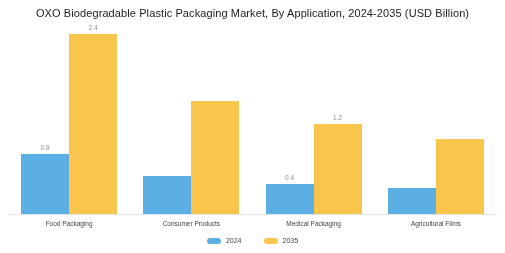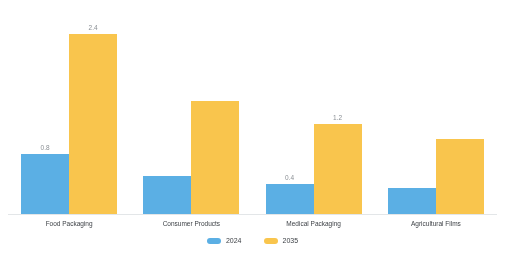--- a/index.html
+++ b/index.html
@@ -144,20 +144,21 @@
     font-size: 7px;
     color: #3b3f44;
     line-height: 9px;
   }
 </style>
 </head>
 <body>
 
 <div class="chart-root">
 
+  <div class="chart-title">OXO Biodegradable Plastic Packaging Market, By Application, 2024-2035 (USD Billion)</div>
 
   <div class="plot">
     <div class="groups">
         <div class="group">
           <div class="bars">
             <div class="bar-wrap">
               <div class="bar-label" style="bottom: 62px;">0.8</div>
               <div class="bar s2024" style="height: 60px; background: rgb(91, 175, 228);"></div>
             </div>
             <div class="bar-wrap">

